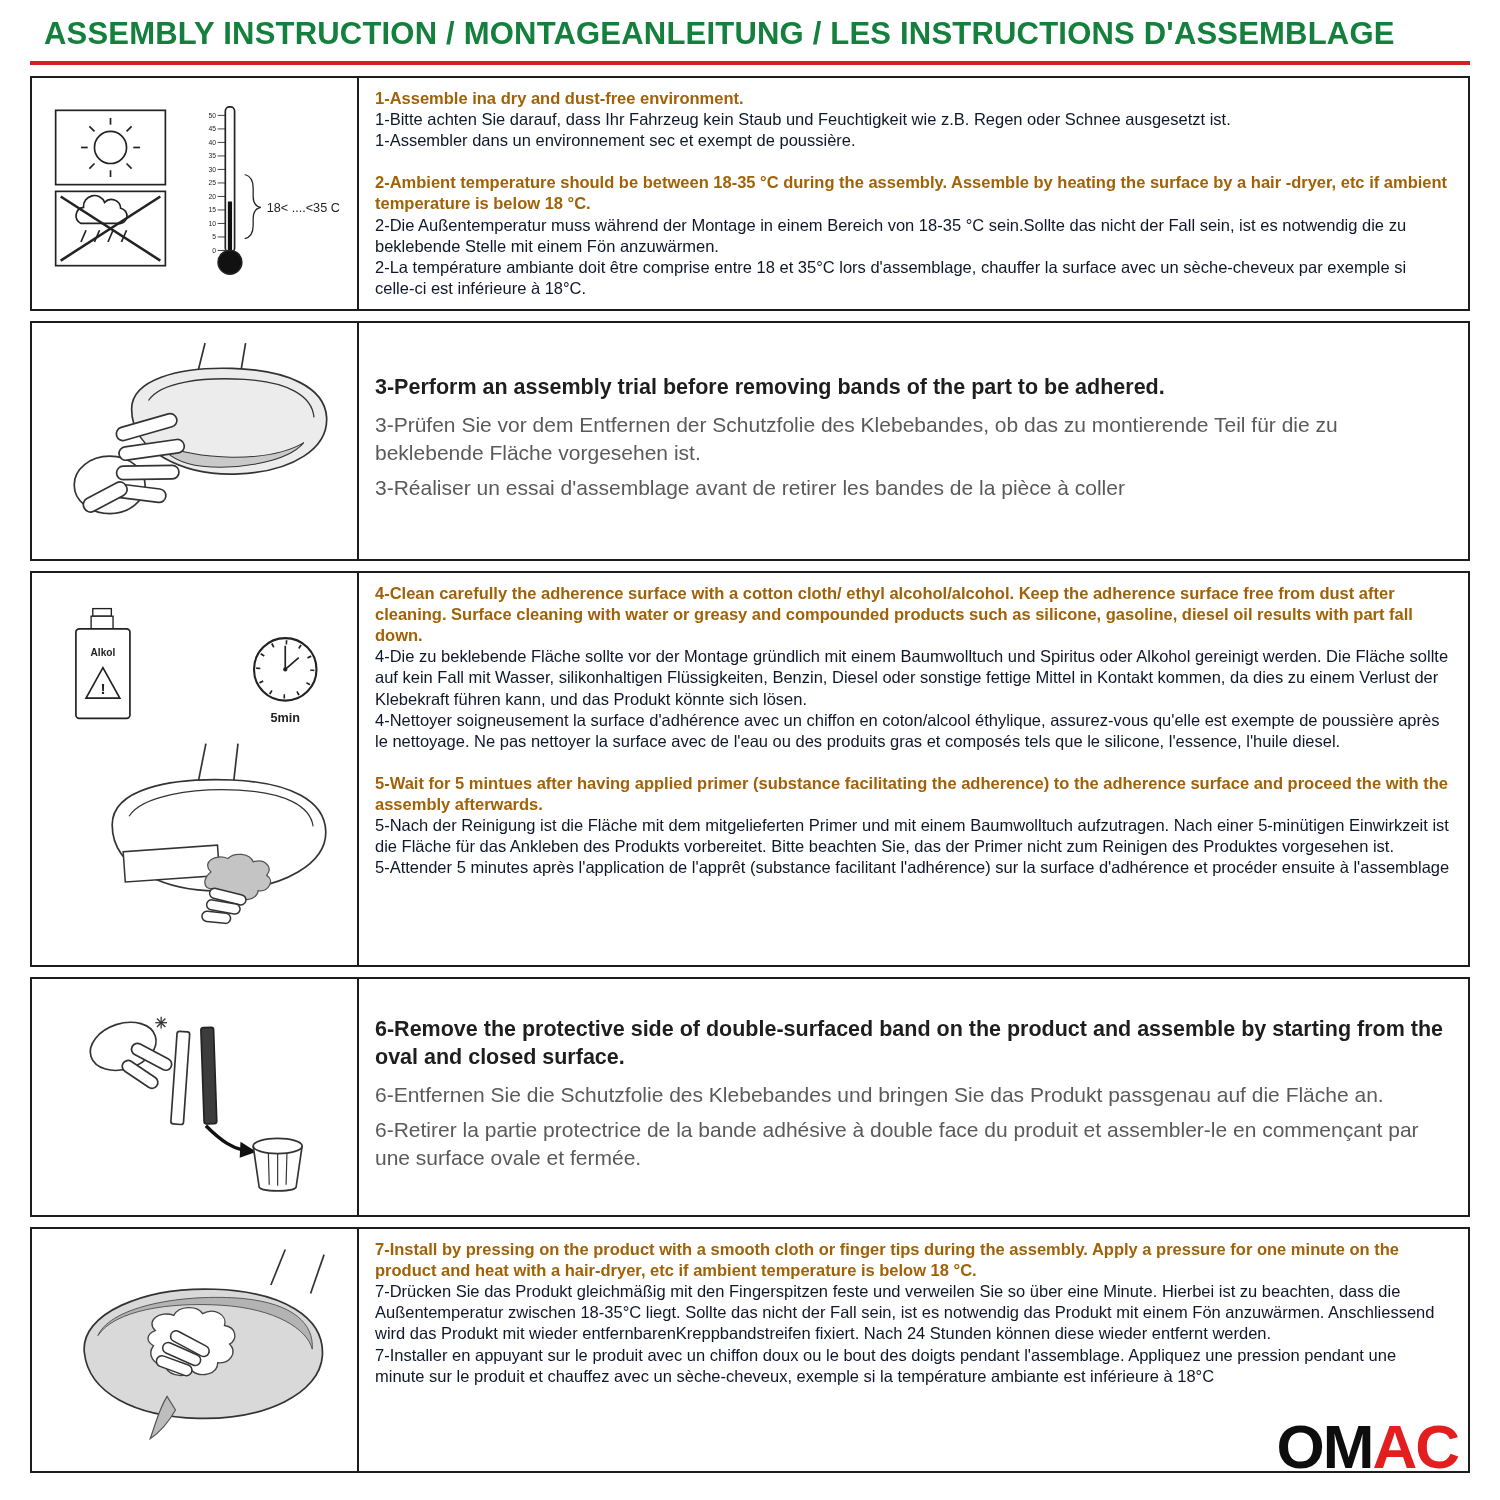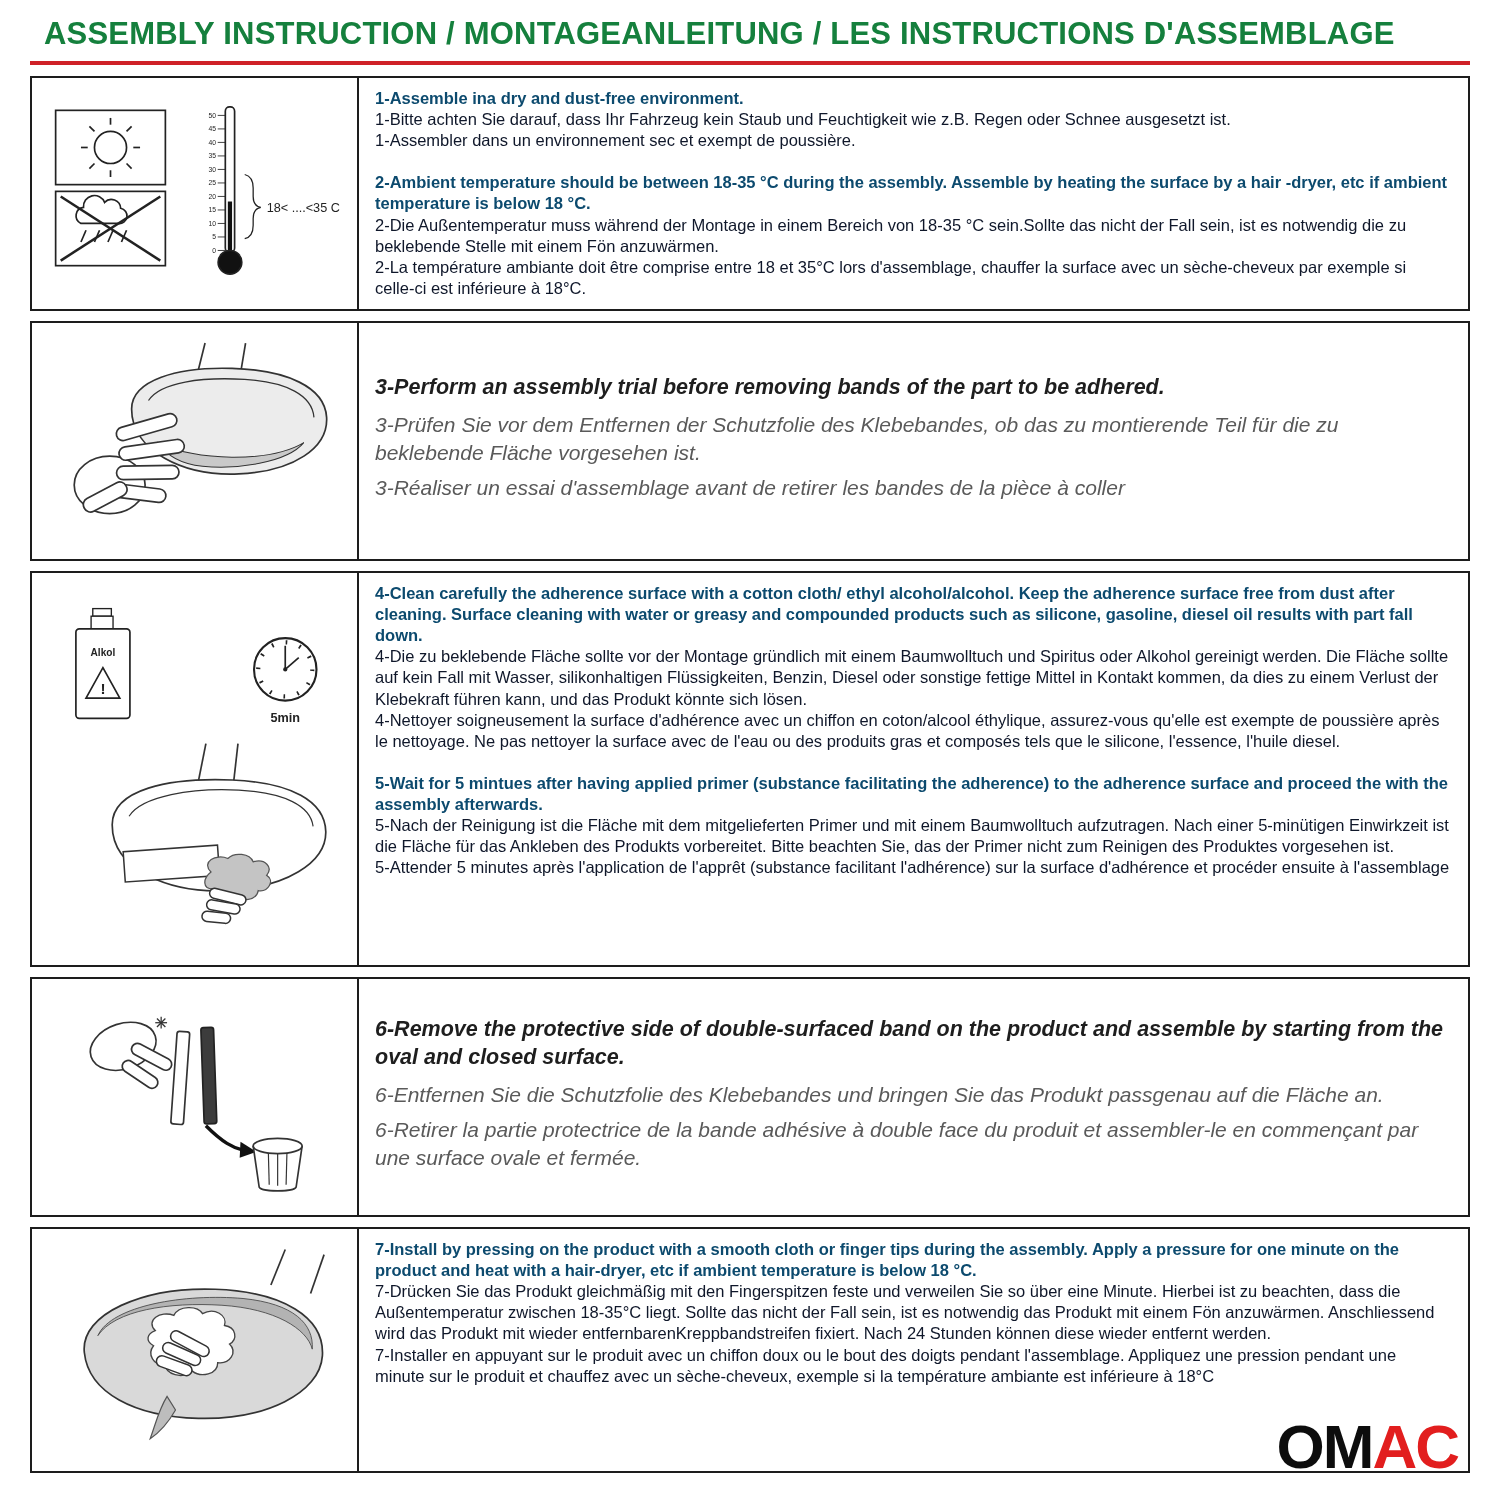--- a/index.html
+++ b/index.html
@@ -20,24 +20,24 @@
   .text-box { flex:1; border:2px solid #1d1d1d; border-left:none; background:#fff; padding:10px 18px 10px 16px; }
   .text-box.center { display:flex; flex-direction:column; justify-content:center; }
 
   .row-1 { min-height:233px; }
   .row-2 { min-height:240px; }
   .row-3 { min-height:396px; }
   .row-4 { min-height:240px; }
   .row-5 { min-height:246px; }
 
   .p  { font-size:16.5px; line-height:1.28; color:#0f172a; }
-  .p.bold { font-weight:bold; color:#0c4a6e; }
+  .p.bold { font-weight:bold; color:#a16207; }
   .p.gap { margin-top:21px; }
 
-  .big-p { font-size:21px; line-height:1.34; color:#5a5a5a; margin-bottom:7px;font-style:italic; }
+  .big-p { font-size:21px; line-height:1.34; color:#5a5a5a; margin-bottom:7px; }
   .big-p.bold { font-weight:bold; color:#1e1e1e; font-size:21.5px; margin-bottom:9px; }
 
   .logo { position:absolute; right:42px; bottom:22px; font-weight:bold; font-size:62px;
           letter-spacing:-2px; line-height:1; font-family:"Liberation Sans", sans-serif; }
   .logo .lg-black { color:#0d0d0d; }
   .logo .lg-red { color:#e21e1e; }
 
   svg text { font-family:"Liberation Sans", sans-serif; }
 </style>
 </head>

